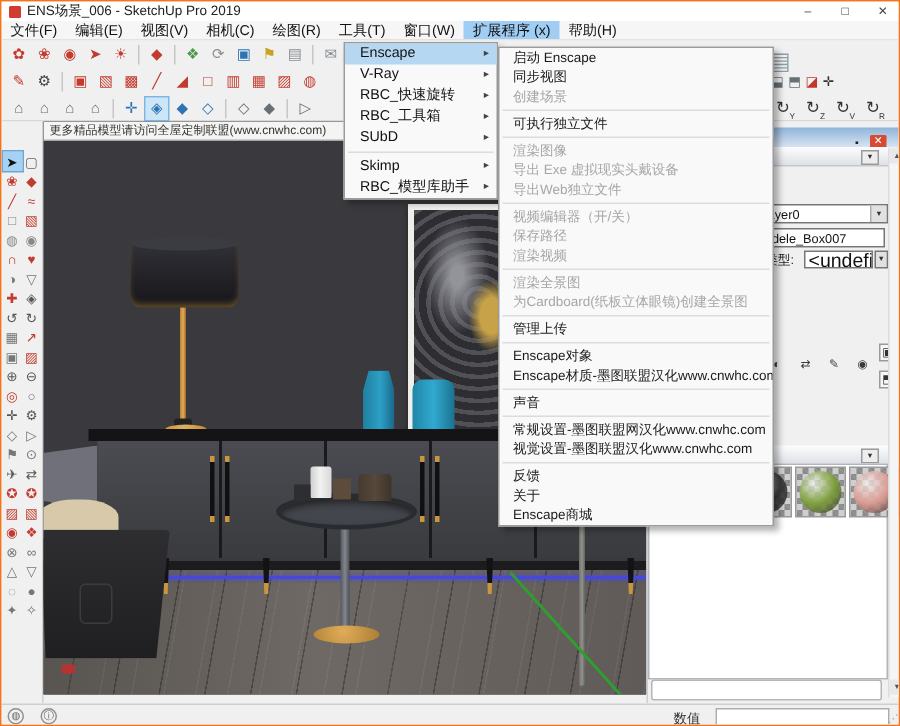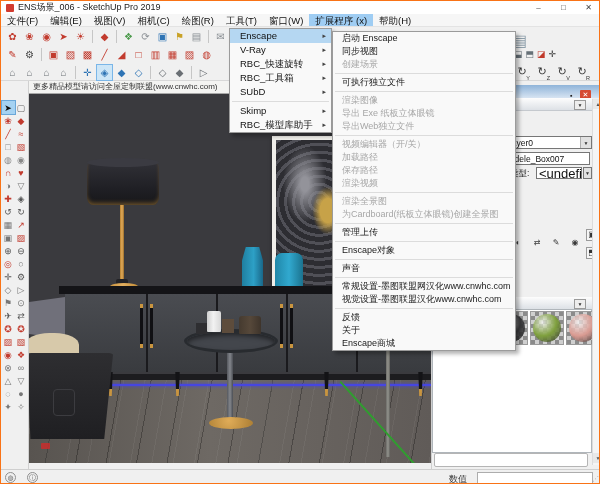--- a/index.html
+++ b/index.html
@@ -434,34 +434,34 @@
     </div>
 
   <div class="menu submenu" id="enscape-menu">
       <div class="sm-item">启动 Enscape</div>
       <div class="sm-item">同步视图</div>
       <div class="sm-item disabled">创建场景</div>
       <div class="menu-sep"></div>
       <div class="sm-item">可执行独立文件</div>
       <div class="menu-sep"></div>
       <div class="sm-item disabled">渲染图像</div>
-      <div class="sm-item disabled">导出 Exe 纸板立体眼镜</div>
+      <div class="sm-item disabled">导出 Exe 虚拟现实头戴设备</div>
       <div class="sm-item disabled">导出Web独立文件</div>
       <div class="menu-sep"></div>
       <div class="sm-item disabled">视频编辑器（开/关）</div>
-      <div class="sm-item disabled">加载路径</div>
       <div class="sm-item disabled">保存路径</div>
       <div class="sm-item disabled">渲染视频</div>
       <div class="menu-sep"></div>
       <div class="sm-item disabled">渲染全景图</div>
       <div class="sm-item disabled">为Cardboard(纸板立体眼镜)创建全景图</div>
       <div class="menu-sep"></div>
       <div class="sm-item">管理上传</div>
       <div class="menu-sep"></div>
       <div class="sm-item">Enscape对象</div>
+      <div class="sm-item">Enscape材质-墨图联盟汉化www.cnwhc.com</div>
       <div class="menu-sep"></div>
       <div class="sm-item">声音</div>
       <div class="menu-sep"></div>
       <div class="sm-item">常规设置-墨图联盟网汉化www.cnwhc.com</div>
       <div class="sm-item">视觉设置-墨图联盟汉化www.cnwhc.com</div>
       <div class="menu-sep"></div>
       <div class="sm-item">反馈</div>
       <div class="sm-item">关于</div>
       <div class="sm-item">Enscape商城</div>
     </div>

